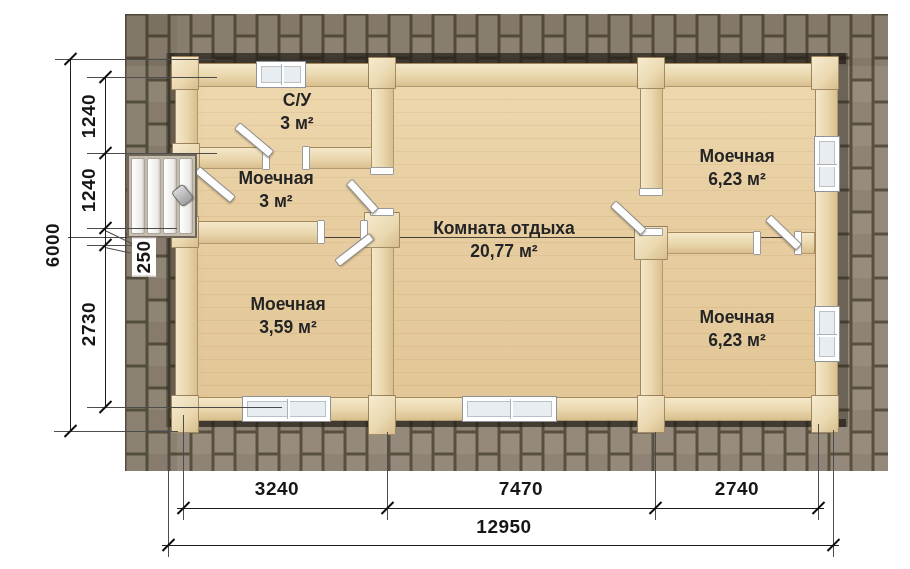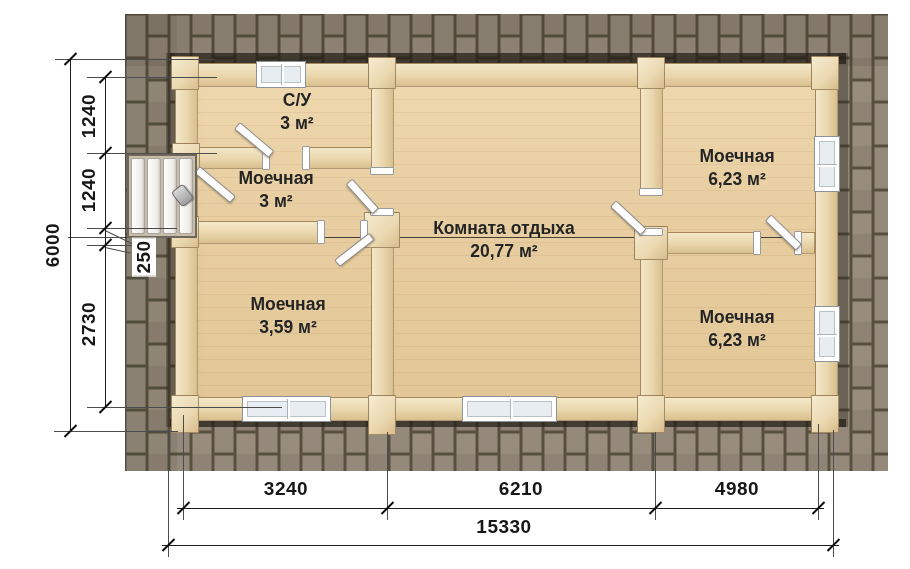--- a/index.html
+++ b/index.html
@@ -234,18 +234,18 @@
   <div class="tick" style="left:647px;top:507px"></div>
   <div class="tick" style="left:810px;top:507px"></div>
   <div class="tick" style="left:160px;top:544px"></div>
   <div class="tick" style="left:825px;top:544px"></div>
 
   <div class="dim-label rot" style="left:53px;top:245px">6000</div>
   <div class="dim-label rot" style="left:89px;top:116px">1240</div>
   <div class="dim-label rot" style="left:89px;top:190px">1240</div>
   <div class="dim-label rot boxed" style="left:144px;top:257px">250</div>
   <div class="dim-label rot" style="left:89px;top:324px">2730</div>
-  <div class="dim-label" style="left:286px;top:489px">3240</div>
-  <div class="dim-label" style="left:521px;top:489px">6210</div>
-  <div class="dim-label" style="left:737px;top:489px">4980</div>
-  <div class="dim-label" style="left:504px;top:527px">15330</div>
+  <div class="dim-label" style="left:277px;top:489px">3240</div>
+  <div class="dim-label" style="left:521px;top:489px">7470</div>
+  <div class="dim-label" style="left:737px;top:489px">2740</div>
+  <div class="dim-label" style="left:504px;top:527px">12950</div>
 
 </div>
 
 </body></html>

